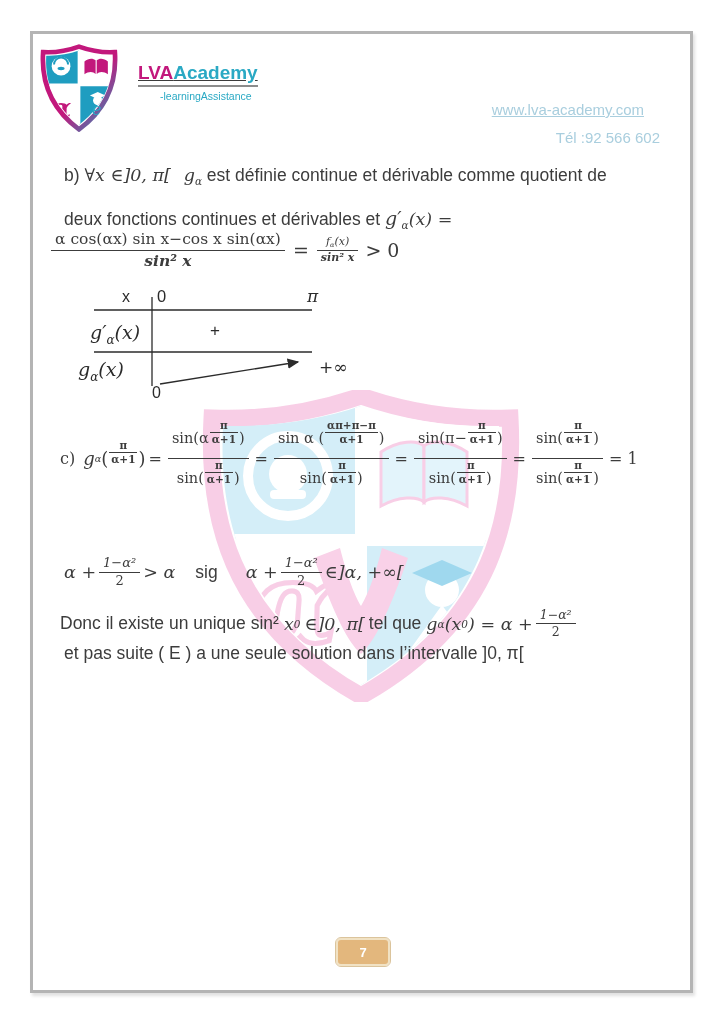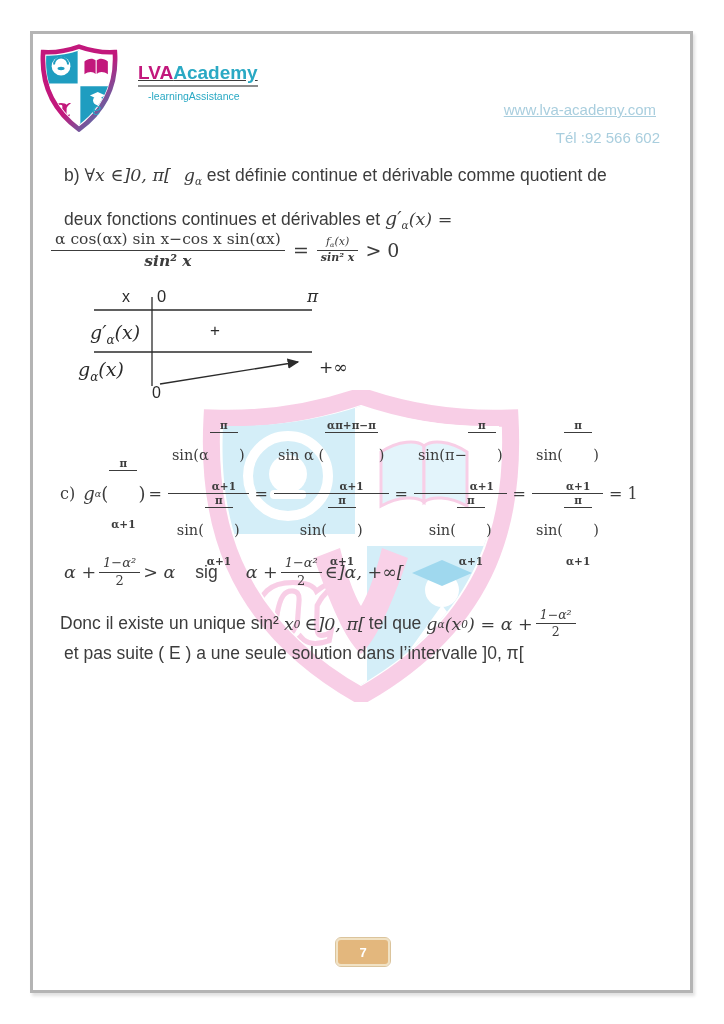--- a/index.html
+++ b/index.html
@@ -6,37 +6,37 @@
   .page{position:relative;width:724px;height:1024px;background:#fff;overflow:hidden;
         font-family:"Liberation Sans",sans-serif;color:#3c3c3c;}
   .abs{position:absolute;}
   
   .frame{left:30px;top:31px;width:657px;height:956px;border:3px solid #b4b4b4;
          box-shadow:2px 3px 3px rgba(0,0,0,.12);}
   
   .brand-line{font-weight:bold;font-size:19px;border-bottom:2px solid #8c8c8c;padding-bottom:1px;display:inline-block;text-decoration:underline;}
   .lva{color:#c2187c;}
   .acad{color:#2aa9c4;font-weight:600;}
-  .tagline{color:#2aa9c4;font-size:10.5px;margin-top:3px;margin-left:10px;}
+  .tagline{color:#2aa9c4;font-size:10.5px;margin-top:3px;margin-left:22px;}
   .e-mark{font-family:"DejaVu Serif",serif;font-style:italic;color:#2aa9c4;font-size:16px;}
   .weblink{color:#a9cede;font-size:15px;text-decoration:underline;text-align:right;}
   .phone{color:#a9cede;font-size:15px;text-align:right;}
   
   .line{font-size:17.5px;white-space:nowrap;}
   .m{font-family:"DejaVu Serif",serif;font-style:italic;}
   .mn{font-family:"DejaVu Serif",serif;font-style:normal;}
   .bi{font-weight:bold;}
   .sb{font-size:.6em;vertical-align:-.35em;}
   .frac{display:inline-block;vertical-align:middle;text-align:center;line-height:1.15;margin:0 3px;}
   .frac>.fr-num{display:block;border-bottom:1.3px solid #3c3c3c;padding:0 4px 1px;}
   .frac>.fr-den{display:block;padding:1px 4px 0;}
   .sfrac{display:inline-block;vertical-align:middle;text-align:center;line-height:1.05;
          font-size:10.5px;font-weight:bold;font-family:"DejaVu Serif",serif;margin:0 1px;}
   .sfrac>.fr-num{display:block;border-bottom:1.1px solid #3c3c3c;padding:0 2px 1px;}
-  .sfrac>.fr-den{display:block;padding:1px 2px 0;margin-top:47px;}
+  .sfrac>.fr-den{display:block;padding:1px 2px 12px;}
   .mrow{display:flex;align-items:center;white-space:nowrap;}
   .gap8{display:inline-block;width:8px;} .gap20{display:inline-block;width:20px;}
   .gap28{display:inline-block;width:28px;}
   
   .badge{left:336px;top:938px;width:50px;height:24px;background:#e3b77d;border:2px solid #f1e2c4;
          outline:1px solid #dbc49c;border-radius:5px;color:#fff;font-weight:bold;font-size:13px;
          display:flex;align-items:center;justify-content:center;}
   svg text{font-family:"Liberation Sans",sans-serif;}
   svg .sit{font-family:"DejaVu Serif",serif;font-style:italic;}
 </style>
@@ -116,21 +116,21 @@
       </g>
     </g>
   </svg>
   <div class="abs e-mark" style="left:92px;top:100px">e</div>
 
   <div class="abs" style="left:138px;top:62px">
     <div class="brand-line"><span class="lva">LVA</span><span class="acad">Academy</span></div>
     <div class="tagline">-learningAssistance</div>
   </div>
 
-  <div class="abs weblink" style="right:68px;top:101px">www.lva-academy.com</div>
+  <div class="abs weblink" style="right:80px;top:101px">www.lva-academy.com</div>
   <div class="abs phone" style="right:64px;top:129px">Tél :92 566 602</div>
 
   <div class="abs line" style="left:64px;top:165px">
     <span>b)</span>
     <span class="m">∀x ∈]0, π[</span>
     <span class="gap8"></span><span class="m">g</span><span class="m sb">α</span>
     <span>est définie continue et dérivable comme quotient de</span>
   </div>
 
   <div class="abs line" style="left:64px;top:207px">

